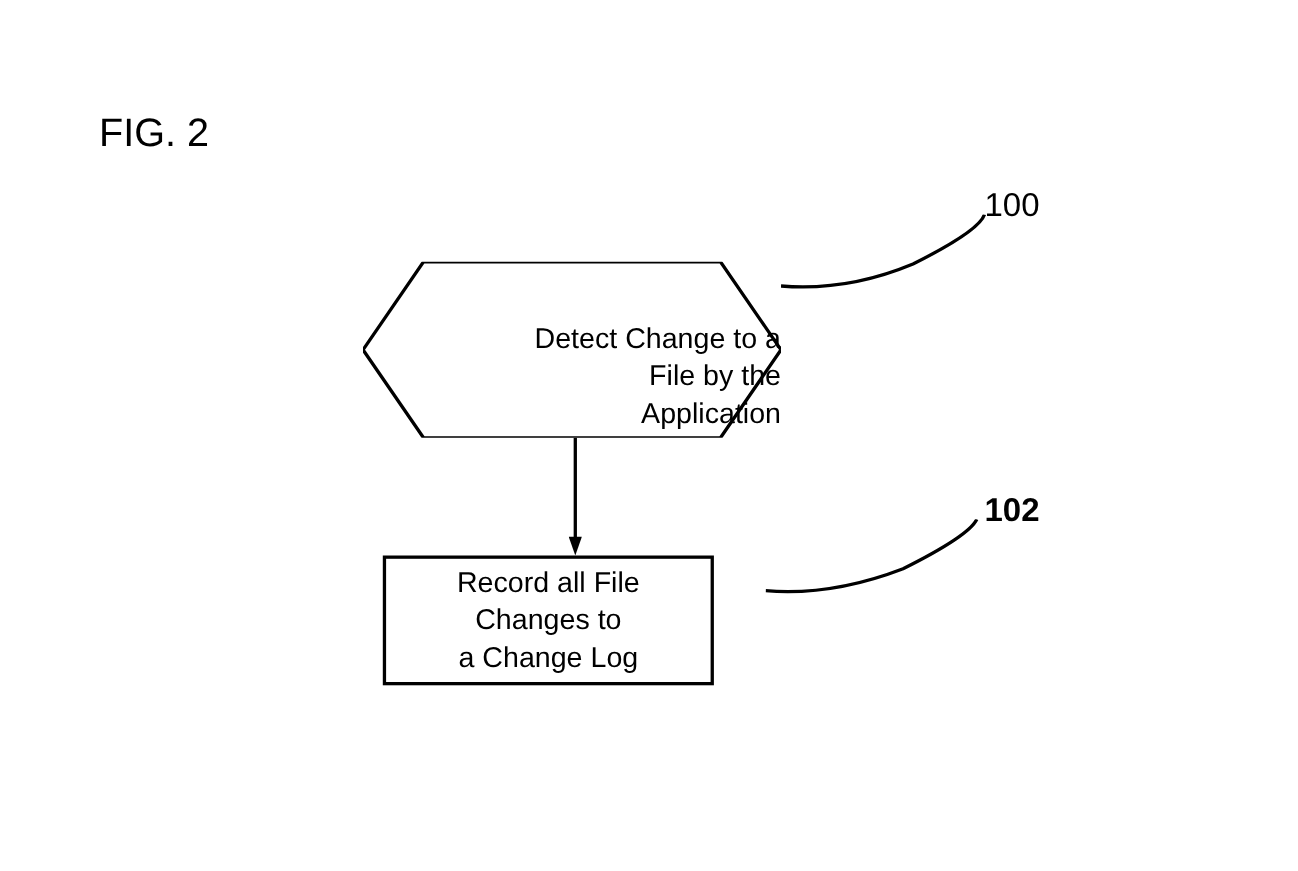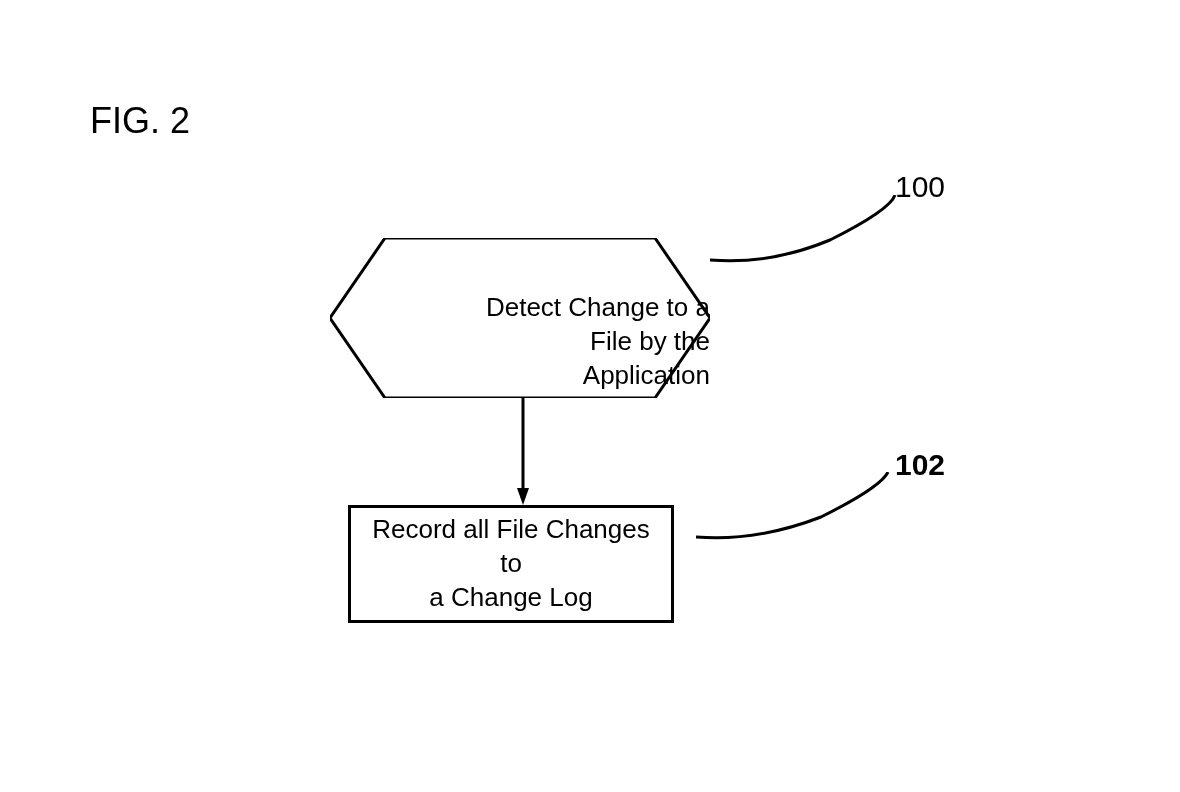--- a/index.html
+++ b/index.html
@@ -48,21 +48,21 @@
     }
     .arrow {
       position: absolute;
       left: 517px;
       top: 398px;
     }
     .rectangle {
       position: absolute;
       left: 348px;
       top: 505px;
-      width: 326px;
+      width: 301px;
       height: 118px;
       border: 3px solid black;
       display: flex;
       align-items: center;
       justify-content: center;
       text-align: center;
       font-size: 26px;
       line-height: 1.3;
       box-sizing: border-box;
       padding: 10px;

